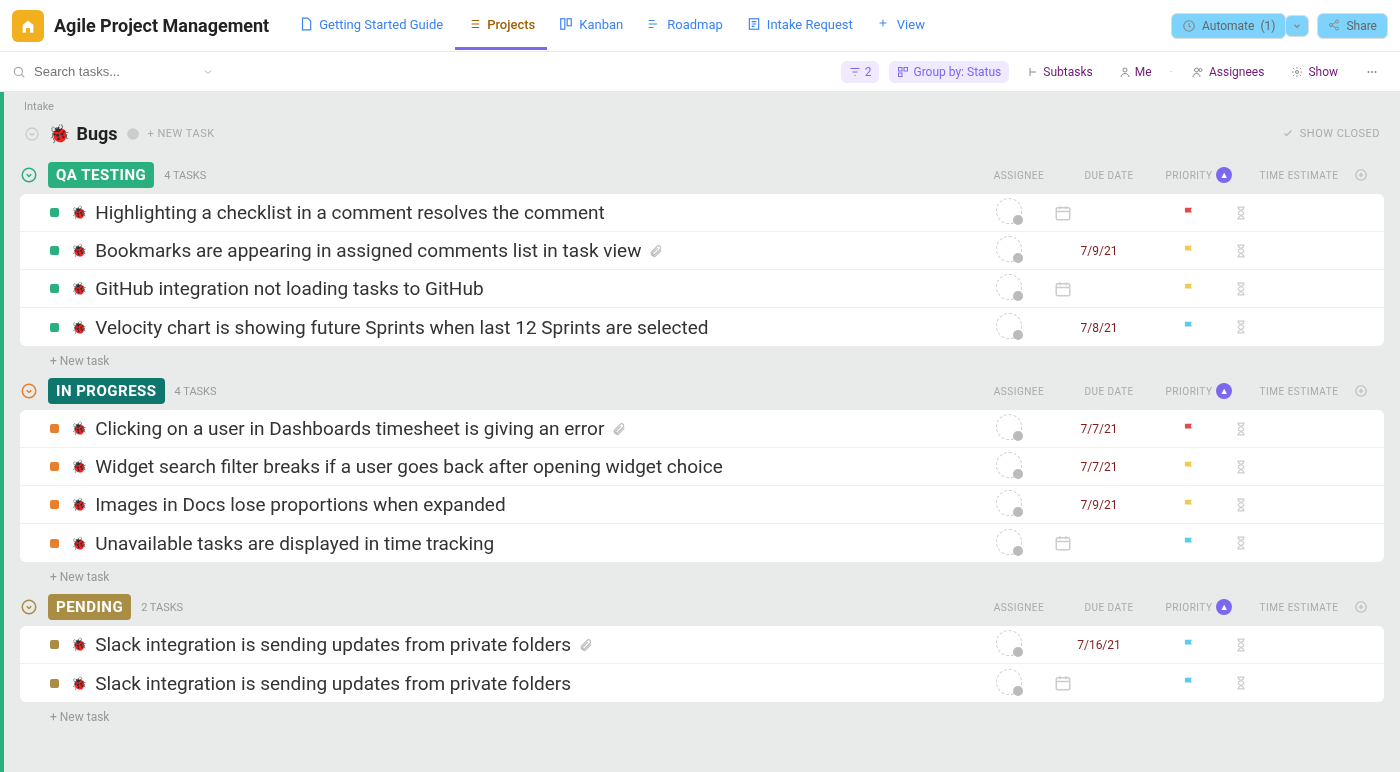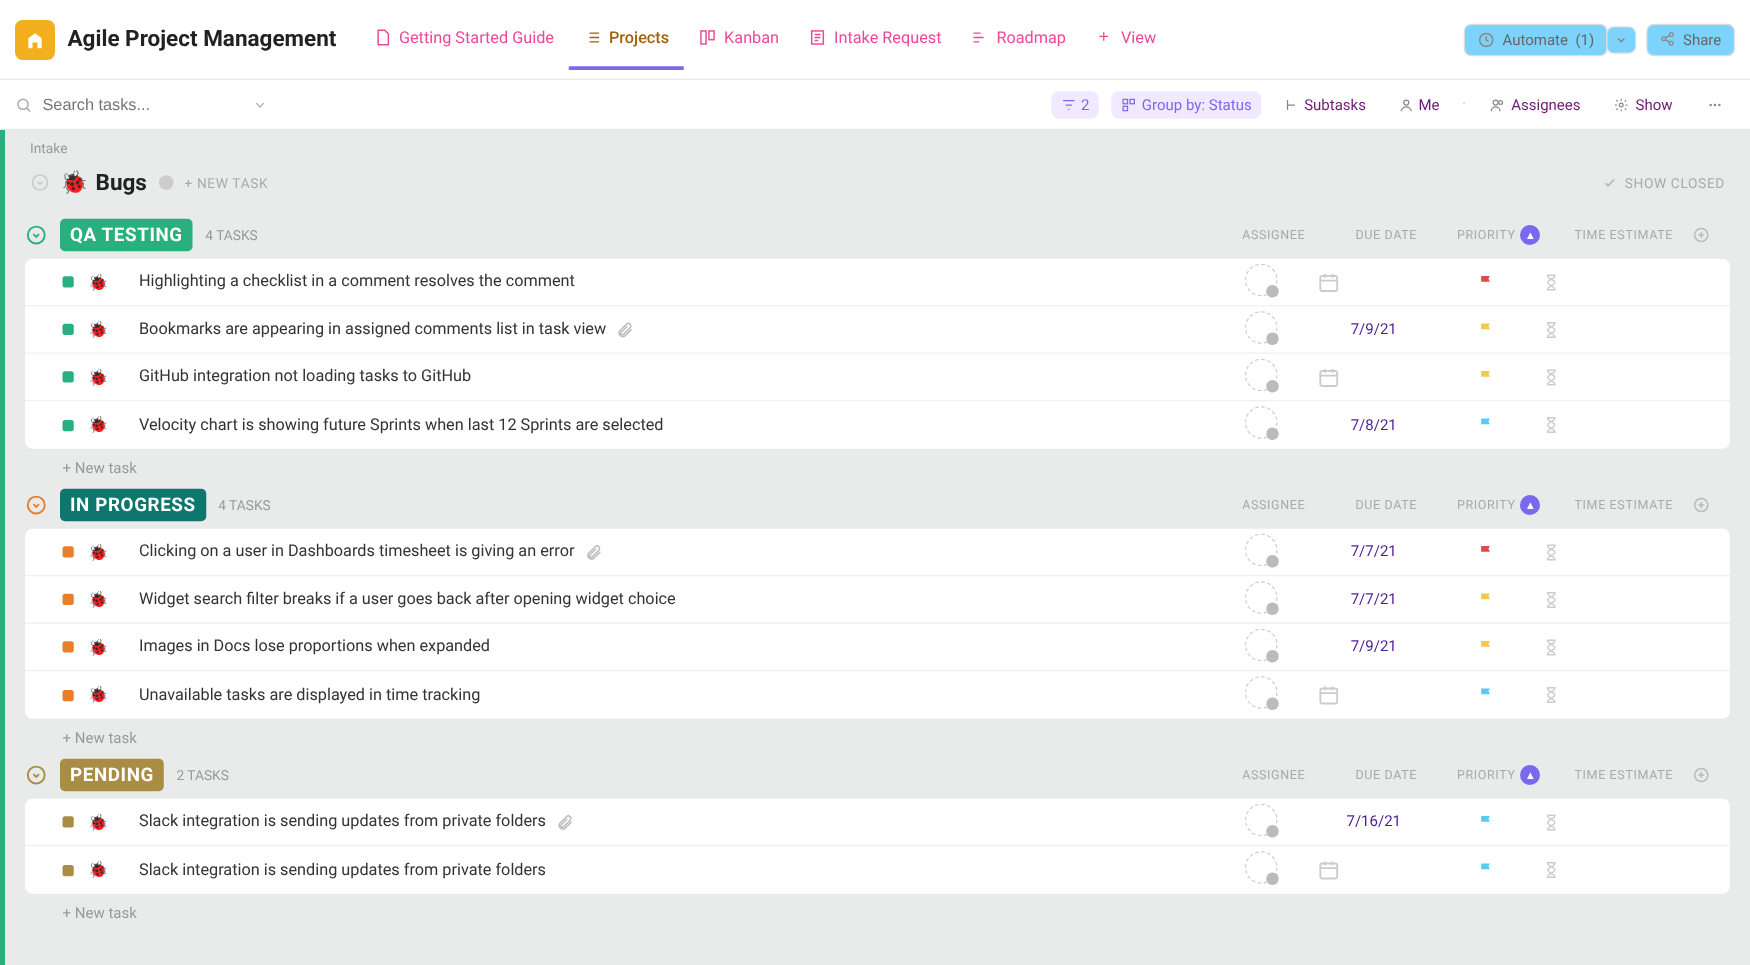--- a/index.html
+++ b/index.html
@@ -1,20 +1,20 @@
 <!DOCTYPE html>
 <html><head>
 <meta charset="utf-8">
 <style>
 * { margin:0; padding:0; box-sizing:border-box; }
 body { font-family:-apple-system,BlinkMacSystemFont,"Segoe UI",Roboto,sans-serif; font-size:13px; color:#333; background:#fff; width:1400px; height:772px; overflow:hidden; }
-.topbar { display:flex; align-items:center; height:64px; padding:0 12px; border-bottom:1px solid #e8e8e8; }
+.topbar { display:flex; align-items:center; height:52px; padding:0 12px; border-bottom:1px solid #e8e8e8; }
 .app-icon { width:32px; height:32px; background:#f2b01e; border-radius:6px; display:flex; align-items:center; justify-content:center; color:#fff; margin-right:10px; }
 .app-title { font-size:18px; font-weight:700; color:#222; margin-right:18px; }
-.viewtab { display:flex; align-items:center; gap:6px; padding:0 12px; height:48px; color:#ec4899; cursor:pointer; font-size:13px; border-bottom:3px solid transparent; }
+.viewtab { display:flex; align-items:center; gap:6px; padding:0 12px; height:48px; color:#3b82f6; cursor:pointer; font-size:13px; border-bottom:3px solid transparent; }
 .viewtab.active { color:#a16207; border-bottom-color:#7b68ee; font-weight:500; }
 .viewtab .ic { width:14px; height:14px; display:inline-flex; }
 .spacer { flex:1; }
 .btn-outline { border:1px solid #ddd; border-radius:6px; padding:5px 10px; font-size:12px; color:#666; display:flex; gap:6px; cursor:pointer; background:#7dd3fc; }
 .toolbar { display:flex; align-items:center; height:40px; padding:0 12px; border-bottom:1px solid #e8e8e8; gap:10px; }
 .search { display:flex; align-items:center; gap:8px; color:#aaa; flex:1; }
 .search input { border:none; outline:none; font-size:13px; color:#666; width:160px; }
 .pill { display:flex; align-items:center; gap:4px; padding:4px 8px; border-radius:6px; font-size:12px; color:#701a75; cursor:pointer; }
 .pill.hl { background:#f1e9ff; color:#7b68ee; }
 .content { background:#e8ebe9; height:calc(772px - 48px - 40px); overflow:auto; padding:0 0 20px 0; border-left:4px solid #2ab07e; }
@@ -34,27 +34,27 @@
 .col.due { width:90px; }
 .col.prio { width:90px; display:flex; align-items:center; justify-content:center; gap:4px; }
 .col.est { width:110px; }
 .col.add { width:30px; }
 .sort-badge { width:16px; height:16px; border-radius:50%; background:#7b68ee; color:#fff; display:inline-flex; align-items:center; justify-content:center; font-size:9px; }
 .tasks { background:#fff; border-radius:6px; overflow:hidden; }
 .task { display:flex; align-items:center; height:38px; border-bottom:1px solid #f0f0f0; padding:0 10px 0 30px; }
 .task:last-child { border-bottom:none; }
 .status-dot { width:9px; height:9px; border-radius:2px; margin-right:12px; }
 .bug-emoji { margin-right:8px; }
-.task-title { font-size:13px; color:#333;margin-left:16px; }
+.task-title { font-size:19px; color:#333; }
 .attach-ic { margin-left:8px; color:#bbb; }
 .task .cols { margin-left:auto; display:flex; align-items:center; }
 .avatar-dashed { width:26px; height:26px; border:1.5px dashed #ccc; border-radius:50%; position:relative; display:inline-block; }
 .avatar-dashed::after { content:""; position:absolute; right:-2px; bottom:-2px; width:10px; height:10px; background:#bbb; border-radius:50%; }
 .cal-ic { color:#ccc; }
-.due-text { font-size:12px; color:#4c1d95; }
+.due-text { font-size:12px; color:#7f1d1d; }
 .flag { width:14px; height:14px; }
 .hourglass { color:#ccc; }
 .newtask-row { font-size:12px; color:#999; padding:8px 0 0 30px; cursor:pointer; }
 svg { display:block; }
 </style>
 </head>
 <body>
 
 <div class="topbar">
   <div class="app-icon">
@@ -85,33 +85,33 @@
           <svg width="14" height="14" viewBox="0 0 24 24" fill="none" stroke="currentColor" stroke-width="2">
             <rect x="3" y="3" width="7" height="18"></rect>
             <rect x="14" y="3" width="7" height="12"></rect>
           </svg>
         </span>
         <span>Kanban</span>
       </div>
       <div class="viewtab">
         <span class="ic">
           <svg width="14" height="14" viewBox="0 0 24 24" fill="none" stroke="currentColor" stroke-width="2">
-            <rect x="4" y="3" width="16" height="18"></rect>
-            <path d="M8 8h8M8 12h8M8 16h5"></path>
+            <path d="M3 6h10M3 12h14M3 18h8"></path>
           </svg>
         </span>
-        <span>Intake Request</span>
+        <span>Roadmap</span>
       </div>
       <div class="viewtab">
         <span class="ic">
           <svg width="14" height="14" viewBox="0 0 24 24" fill="none" stroke="currentColor" stroke-width="2">
-            <path d="M3 6h10M3 12h14M3 18h8"></path>
+            <rect x="4" y="3" width="16" height="18"></rect>
+            <path d="M8 8h8M8 12h8M8 16h5"></path>
           </svg>
         </span>
-        <span>Roadmap</span>
+        <span>Intake Request</span>
       </div>
       <div class="viewtab">
         <span class="ic">
           <svg width="12" height="12" viewBox="0 0 24 24" fill="none" stroke="currentColor" stroke-width="2">
             <path d="M12 5v14M5 12h14"></path>
           </svg>
         </span>
         <span>View</span>
       </div>
     </div>

